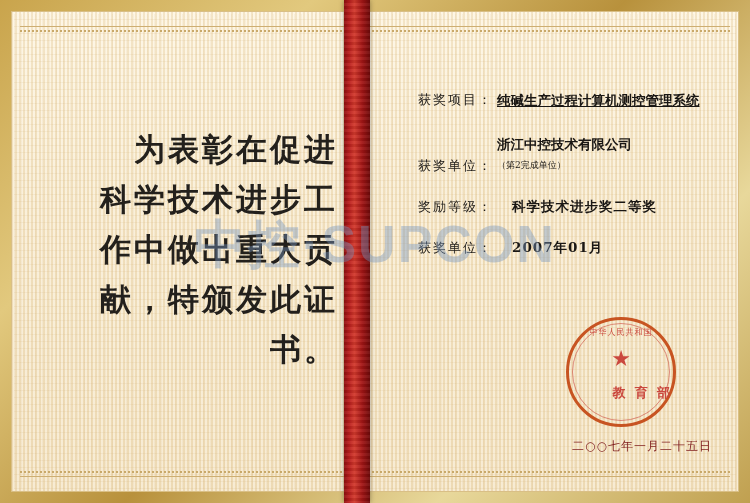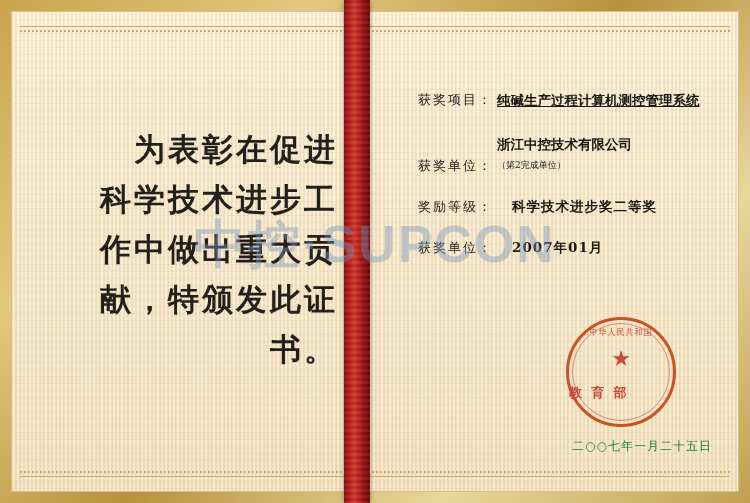--- a/index.html
+++ b/index.html
@@ -171,21 +171,21 @@
     top: 28px;
     transform: translateX(-50%);
     font-size: 22px;
     line-height: 22px;
     color: #c5332c;
   }
   .seal-center {
     position: absolute;
     left: 0; right: 0;
     bottom: 22px;
-    text-align: left;
+    text-align: right;
     font-size: 13px;
     font-weight: bold;
     letter-spacing: 3px;
     color: #c5332c;
   }
   .seal-arc {
     position: absolute;
     left: 0; right: 0; top: 7px;
     text-align: center;
     font-size: 8px;
@@ -194,21 +194,21 @@
     transform: scaleY(1.1);
   }
 
   
   .issue-date {
     position: absolute;
     right: 24px;
     bottom: 34px;
     font-size: 12px;
     letter-spacing: 1px;
-    color: #15803d;
+    color: #7f1d1d;
     font-family: "DejaVu Serif", "Liberation Serif", serif;
   }
 
   
   .watermark {
     position: absolute;
     left: 0;
     right: 0;
     top: 210px;
     text-align: center;

